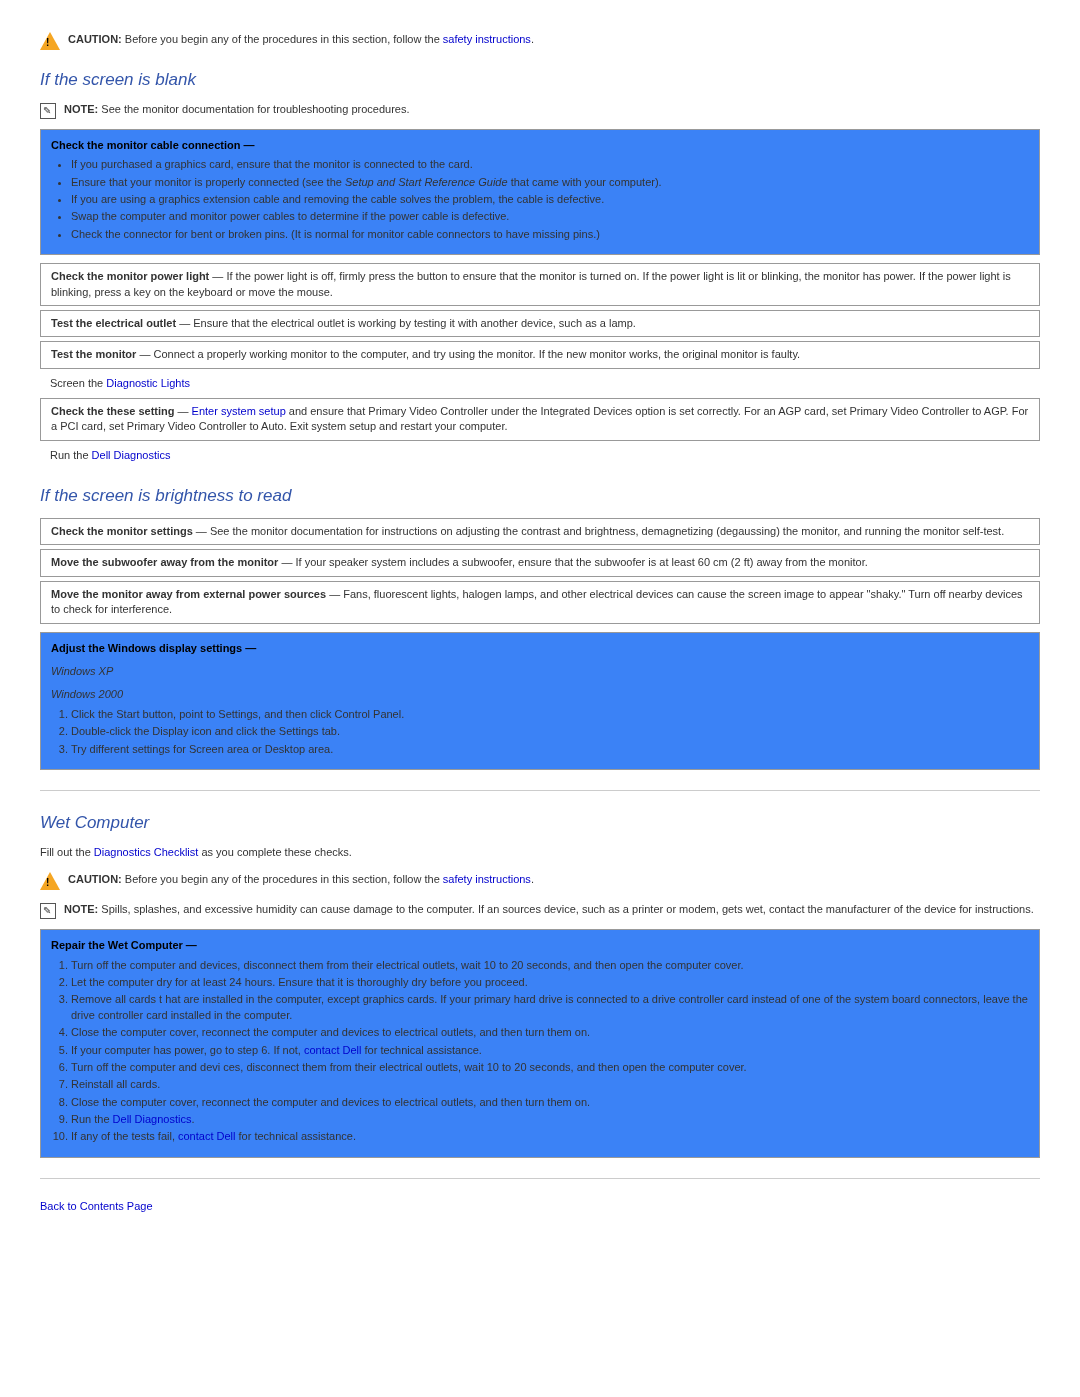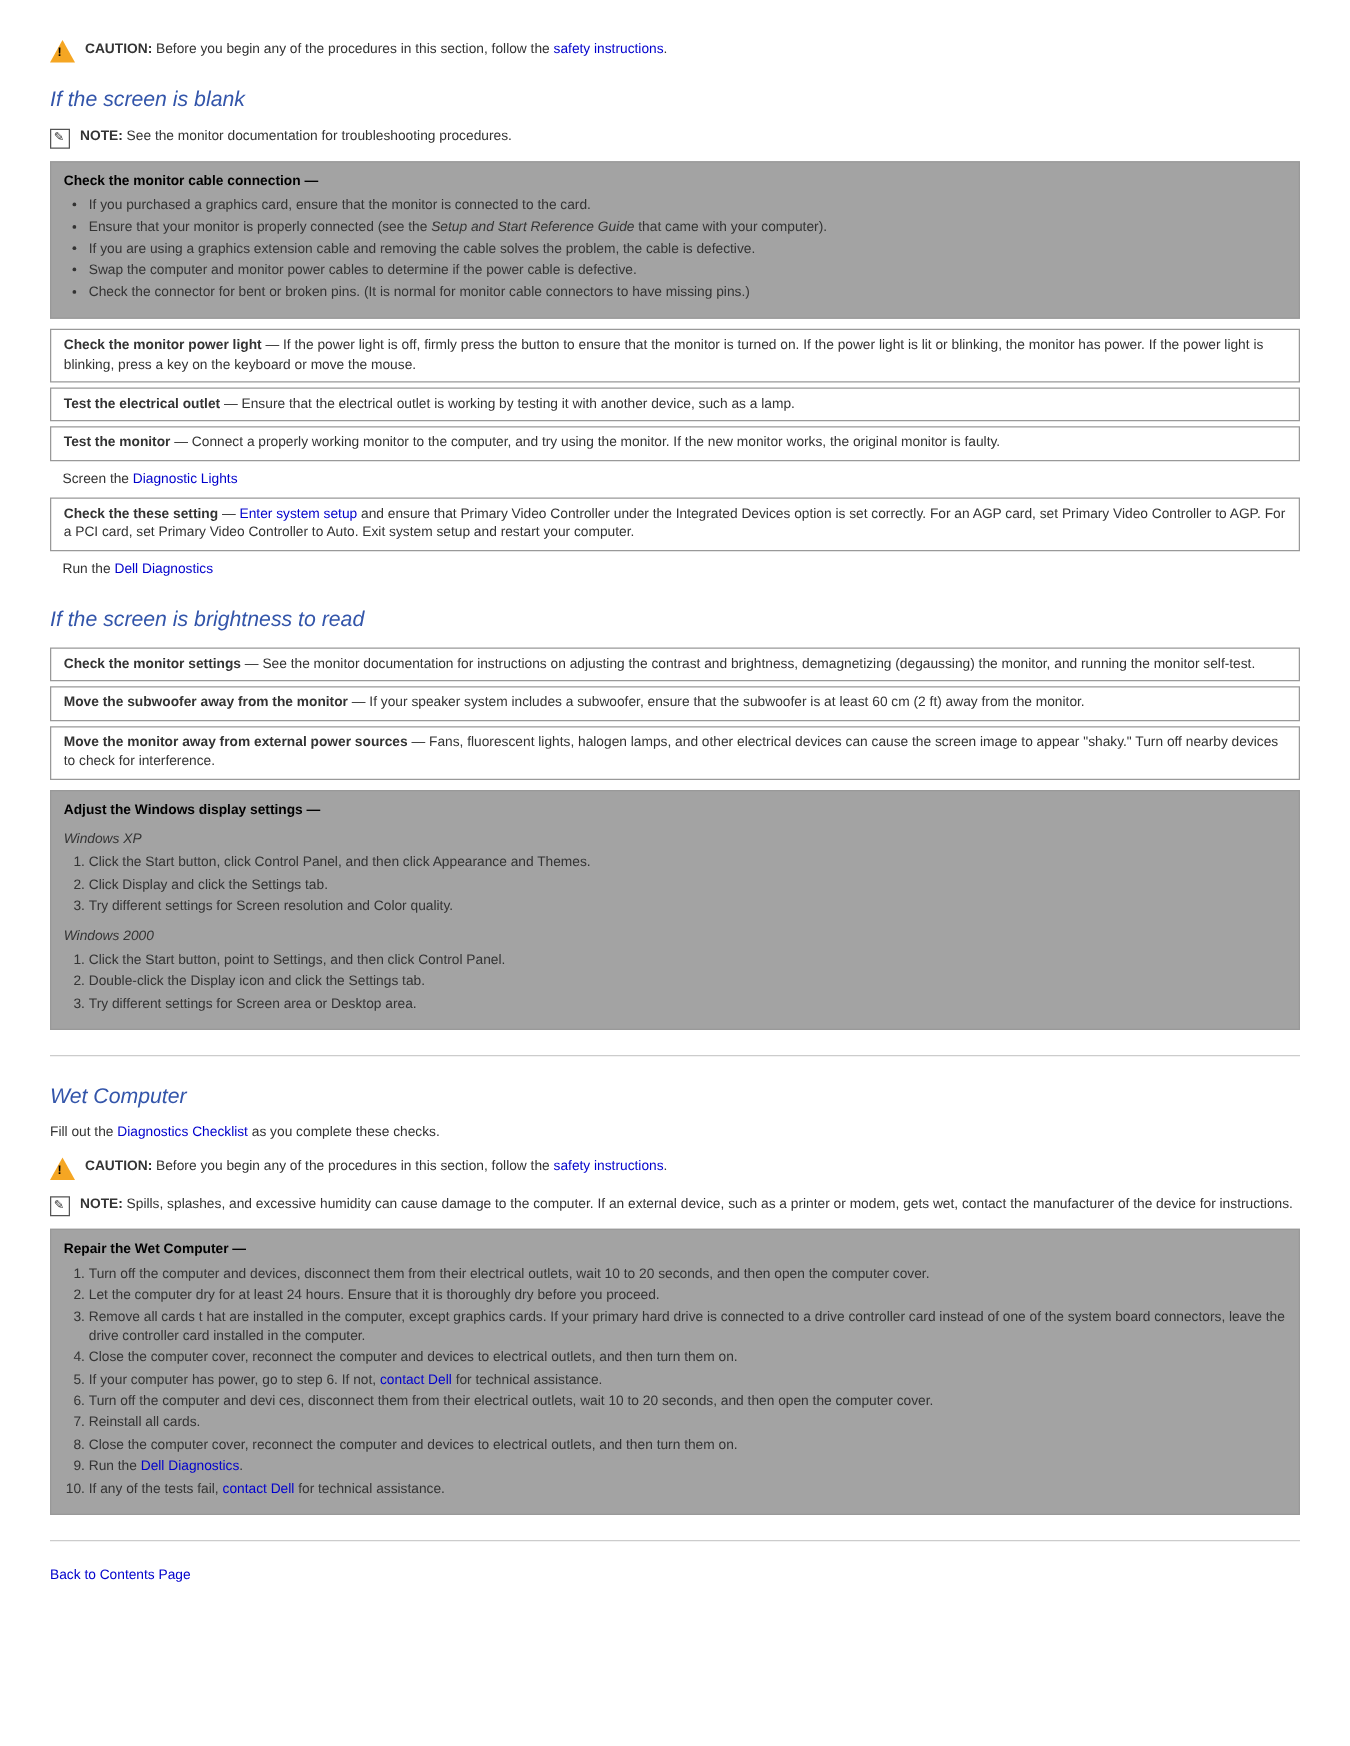--- a/index.html
+++ b/index.html
@@ -62,21 +62,21 @@
       font-size: 17px;
       color: #3355aa;
       font-weight: normal;
       font-style: italic;
       margin: 18px 0 10px 0;
     }
     .info-box {
       border: 1px solid #999;
       padding: 8px 10px;
       margin: 8px 0;
-      background: #a3a3a3;
+      background: #3b82f6;
     }
     .info-box-title {
       font-weight: bold;
       font-size: 11px;
       color: #000;
     }
     .info-box ul {
       margin: 4px 0 4px 20px;
     }
     .info-box li {
@@ -214,25 +214,20 @@
 </div>
 
 <div class="row-entry">
   <span class="bold-entry">Move the monitor away from external power sources</span>
   <span>— Fans, fluorescent lights, halogen lamps, and other electrical devices can cause the screen image to appear "shaky." Turn off nearby devices to check for interference.</span>
 </div>
 
 <div class="info-box">
   <span class="info-box-title">Adjust the Windows display settings  —</span>
   <div class="windows-label">Windows XP</div>
-  <ol>
-    <li>Click the Start button, click Control Panel, and then click Appearance and Themes.</li>
-    <li>Click  Display and click the Settings tab.</li>
-    <li>Try different settings for  Screen resolution  and Color quality.</li>
-  </ol>
   <div class="windows-label">Windows 2000</div>
   <ol>
     <li>Click the Start button, point to Settings, and then click Control Panel.</li>
     <li>Double-click the  Display icon and click the Settings tab.</li>
     <li>Try different settings for  Screen area or Desktop area.</li>
   </ol>
 </div>
 
 <hr class="section-divider">
 
@@ -250,21 +245,21 @@
     <strong>CAUTION:</strong>
     <span>Before you begin any of the procedures in this section, follow the</span>
     <a href="#safety">safety instructions</a>.
   </span>
 </div>
 
 <div class="note-block">
   <span class="note-icon"></span>
   <span class="note-text">
     <strong>NOTE:</strong>
-    <span>Spills, splashes, and excessive humidity can cause damage to the computer. If an external device, such as a printer or modem, gets wet, contact the manufacturer of the device for instructions.</span>
+    <span>Spills, splashes, and excessive humidity can cause damage to the computer. If an sources device, such as a printer or modem, gets wet, contact the manufacturer of the device for instructions.</span>
   </span>
 </div>
 
 <div class="info-box">
   <span class="info-box-title">Repair the Wet Computer  —</span>
   <ol>
     <li>Turn off the computer and devices, disconnect them from their electrical outlets, wait 10 to 20 seconds, and then open the computer cover.</li>
     <li>Let the computer dry for at least 24 hours. Ensure that it is thoroughly dry before you proceed.</li>
     <li>Remove all cards t hat are installed in the computer, except graphics cards. If your primary hard drive is connected to a drive controller card instead of one of the system board connectors, leave the drive controller card installed in the computer.</li>
     <li>Close the computer cover, reconnect the computer and devices to electrical outlets, and then turn them on.</li>

